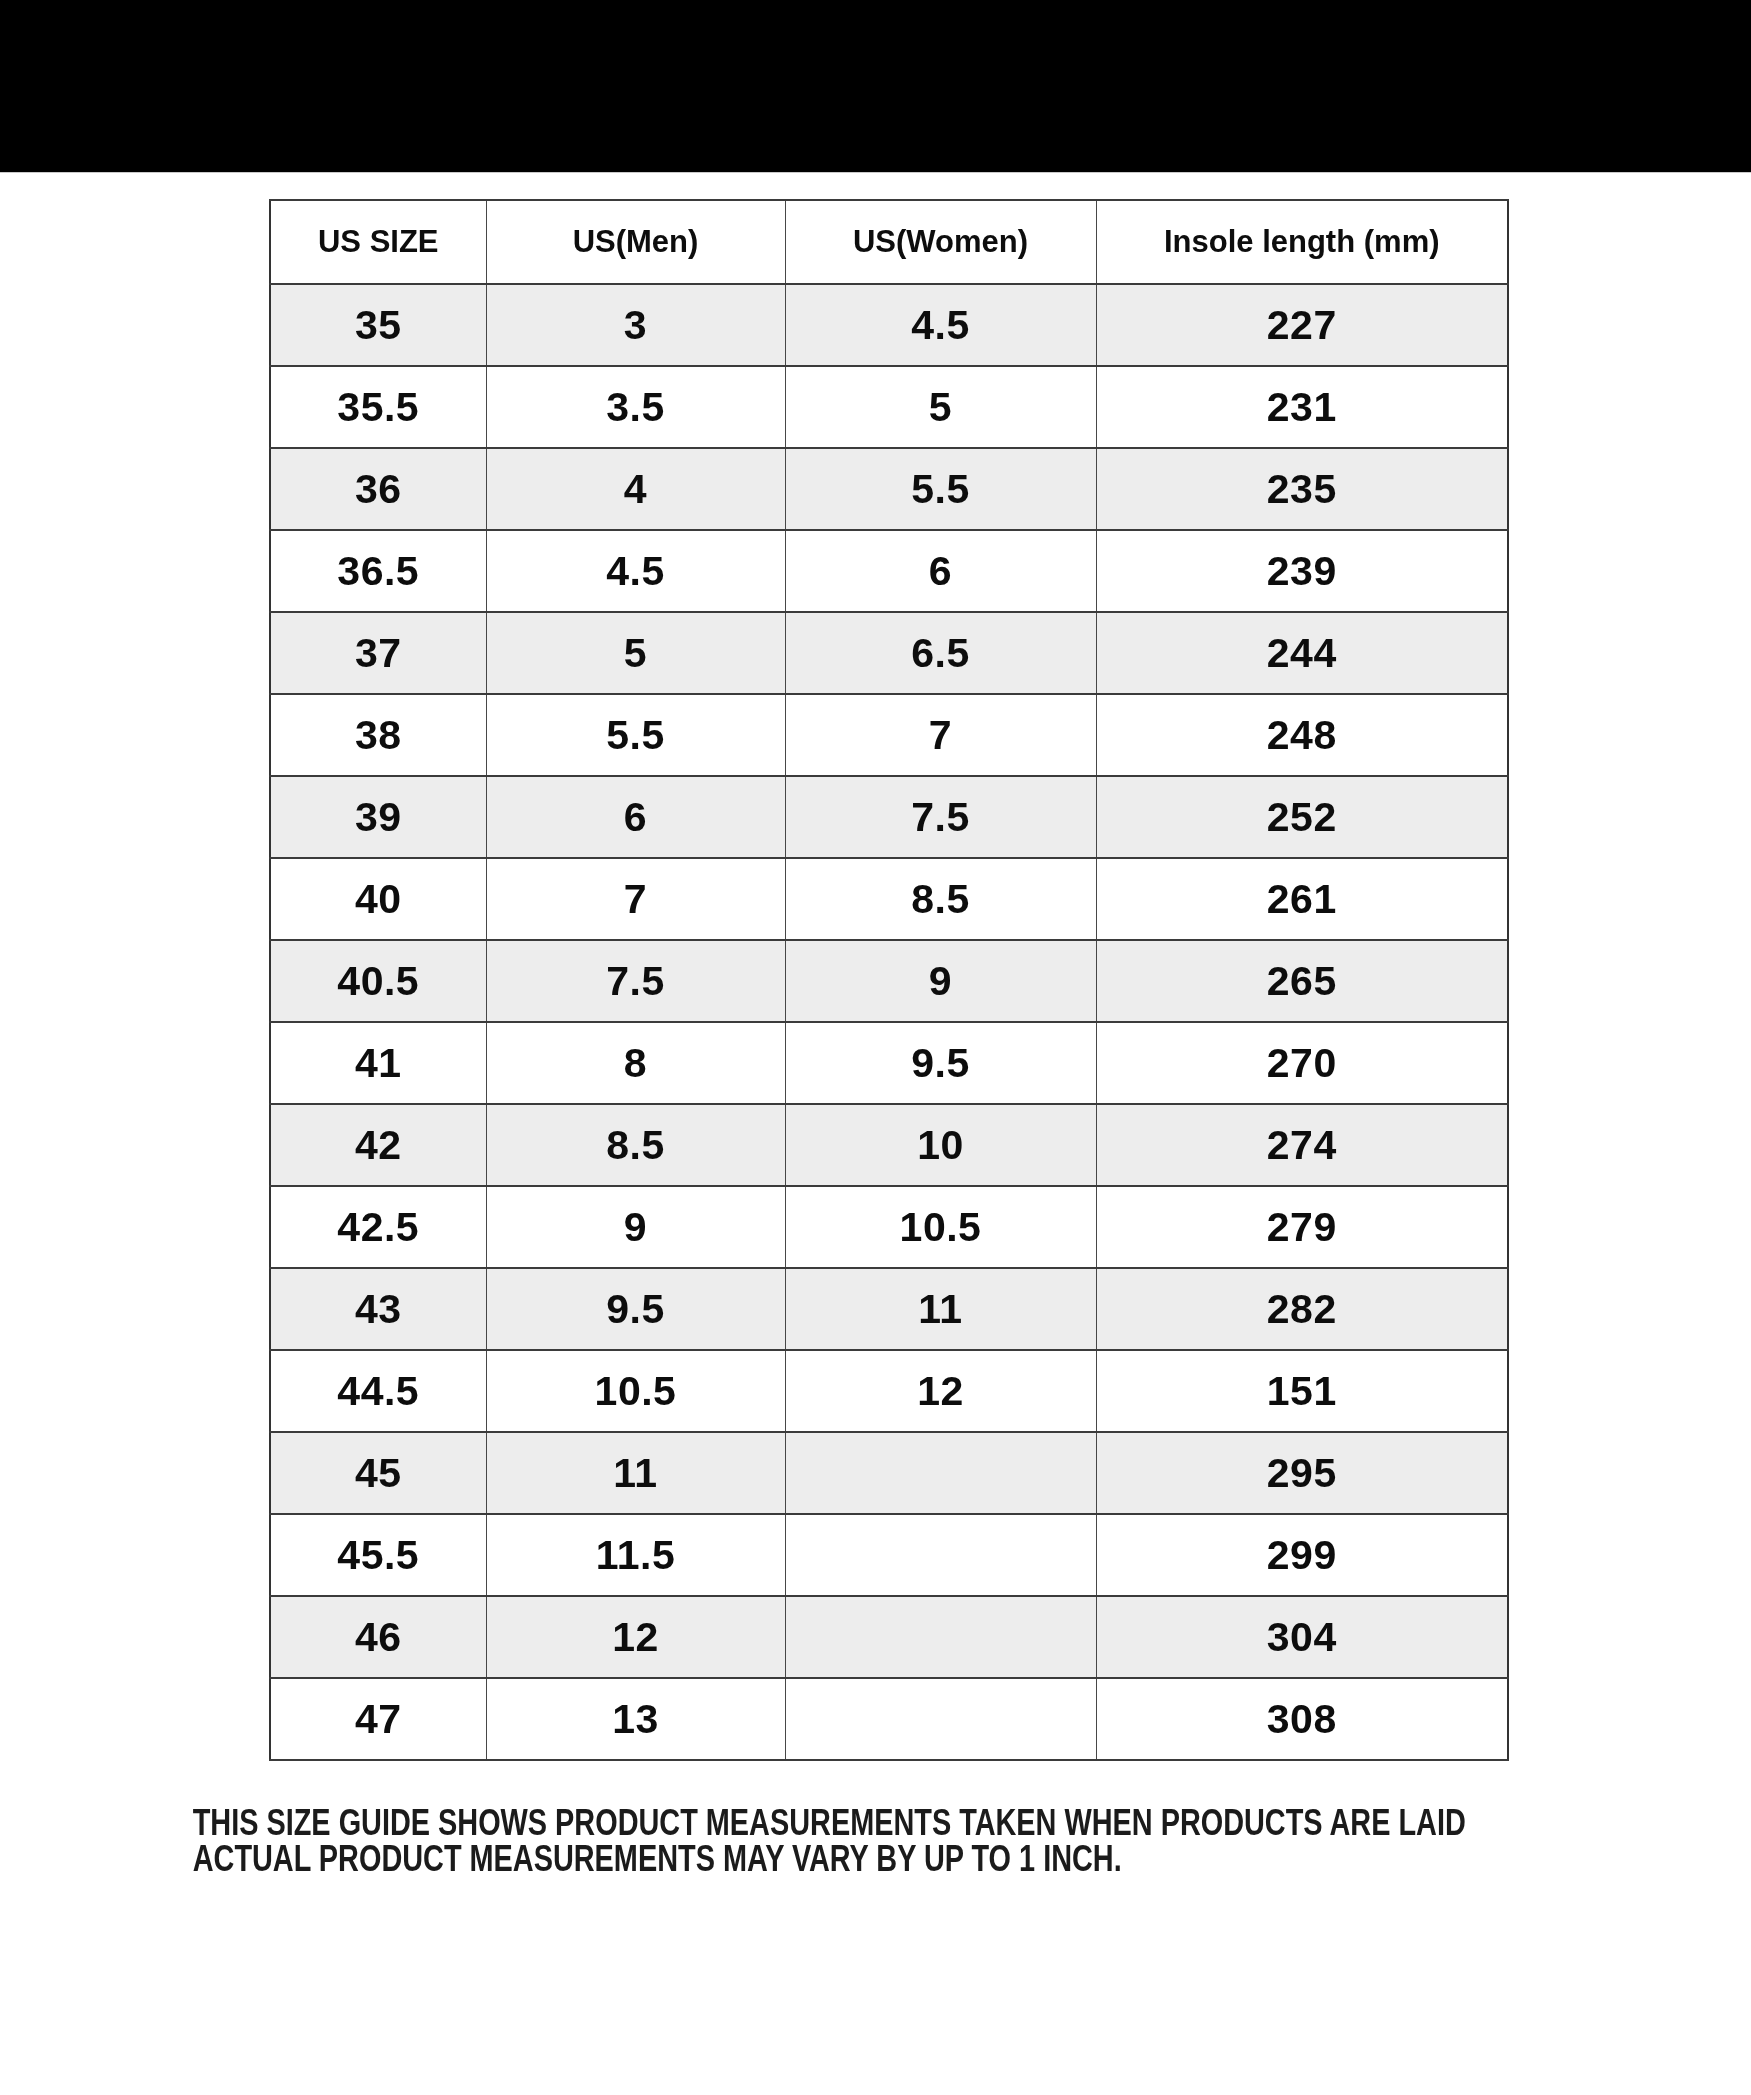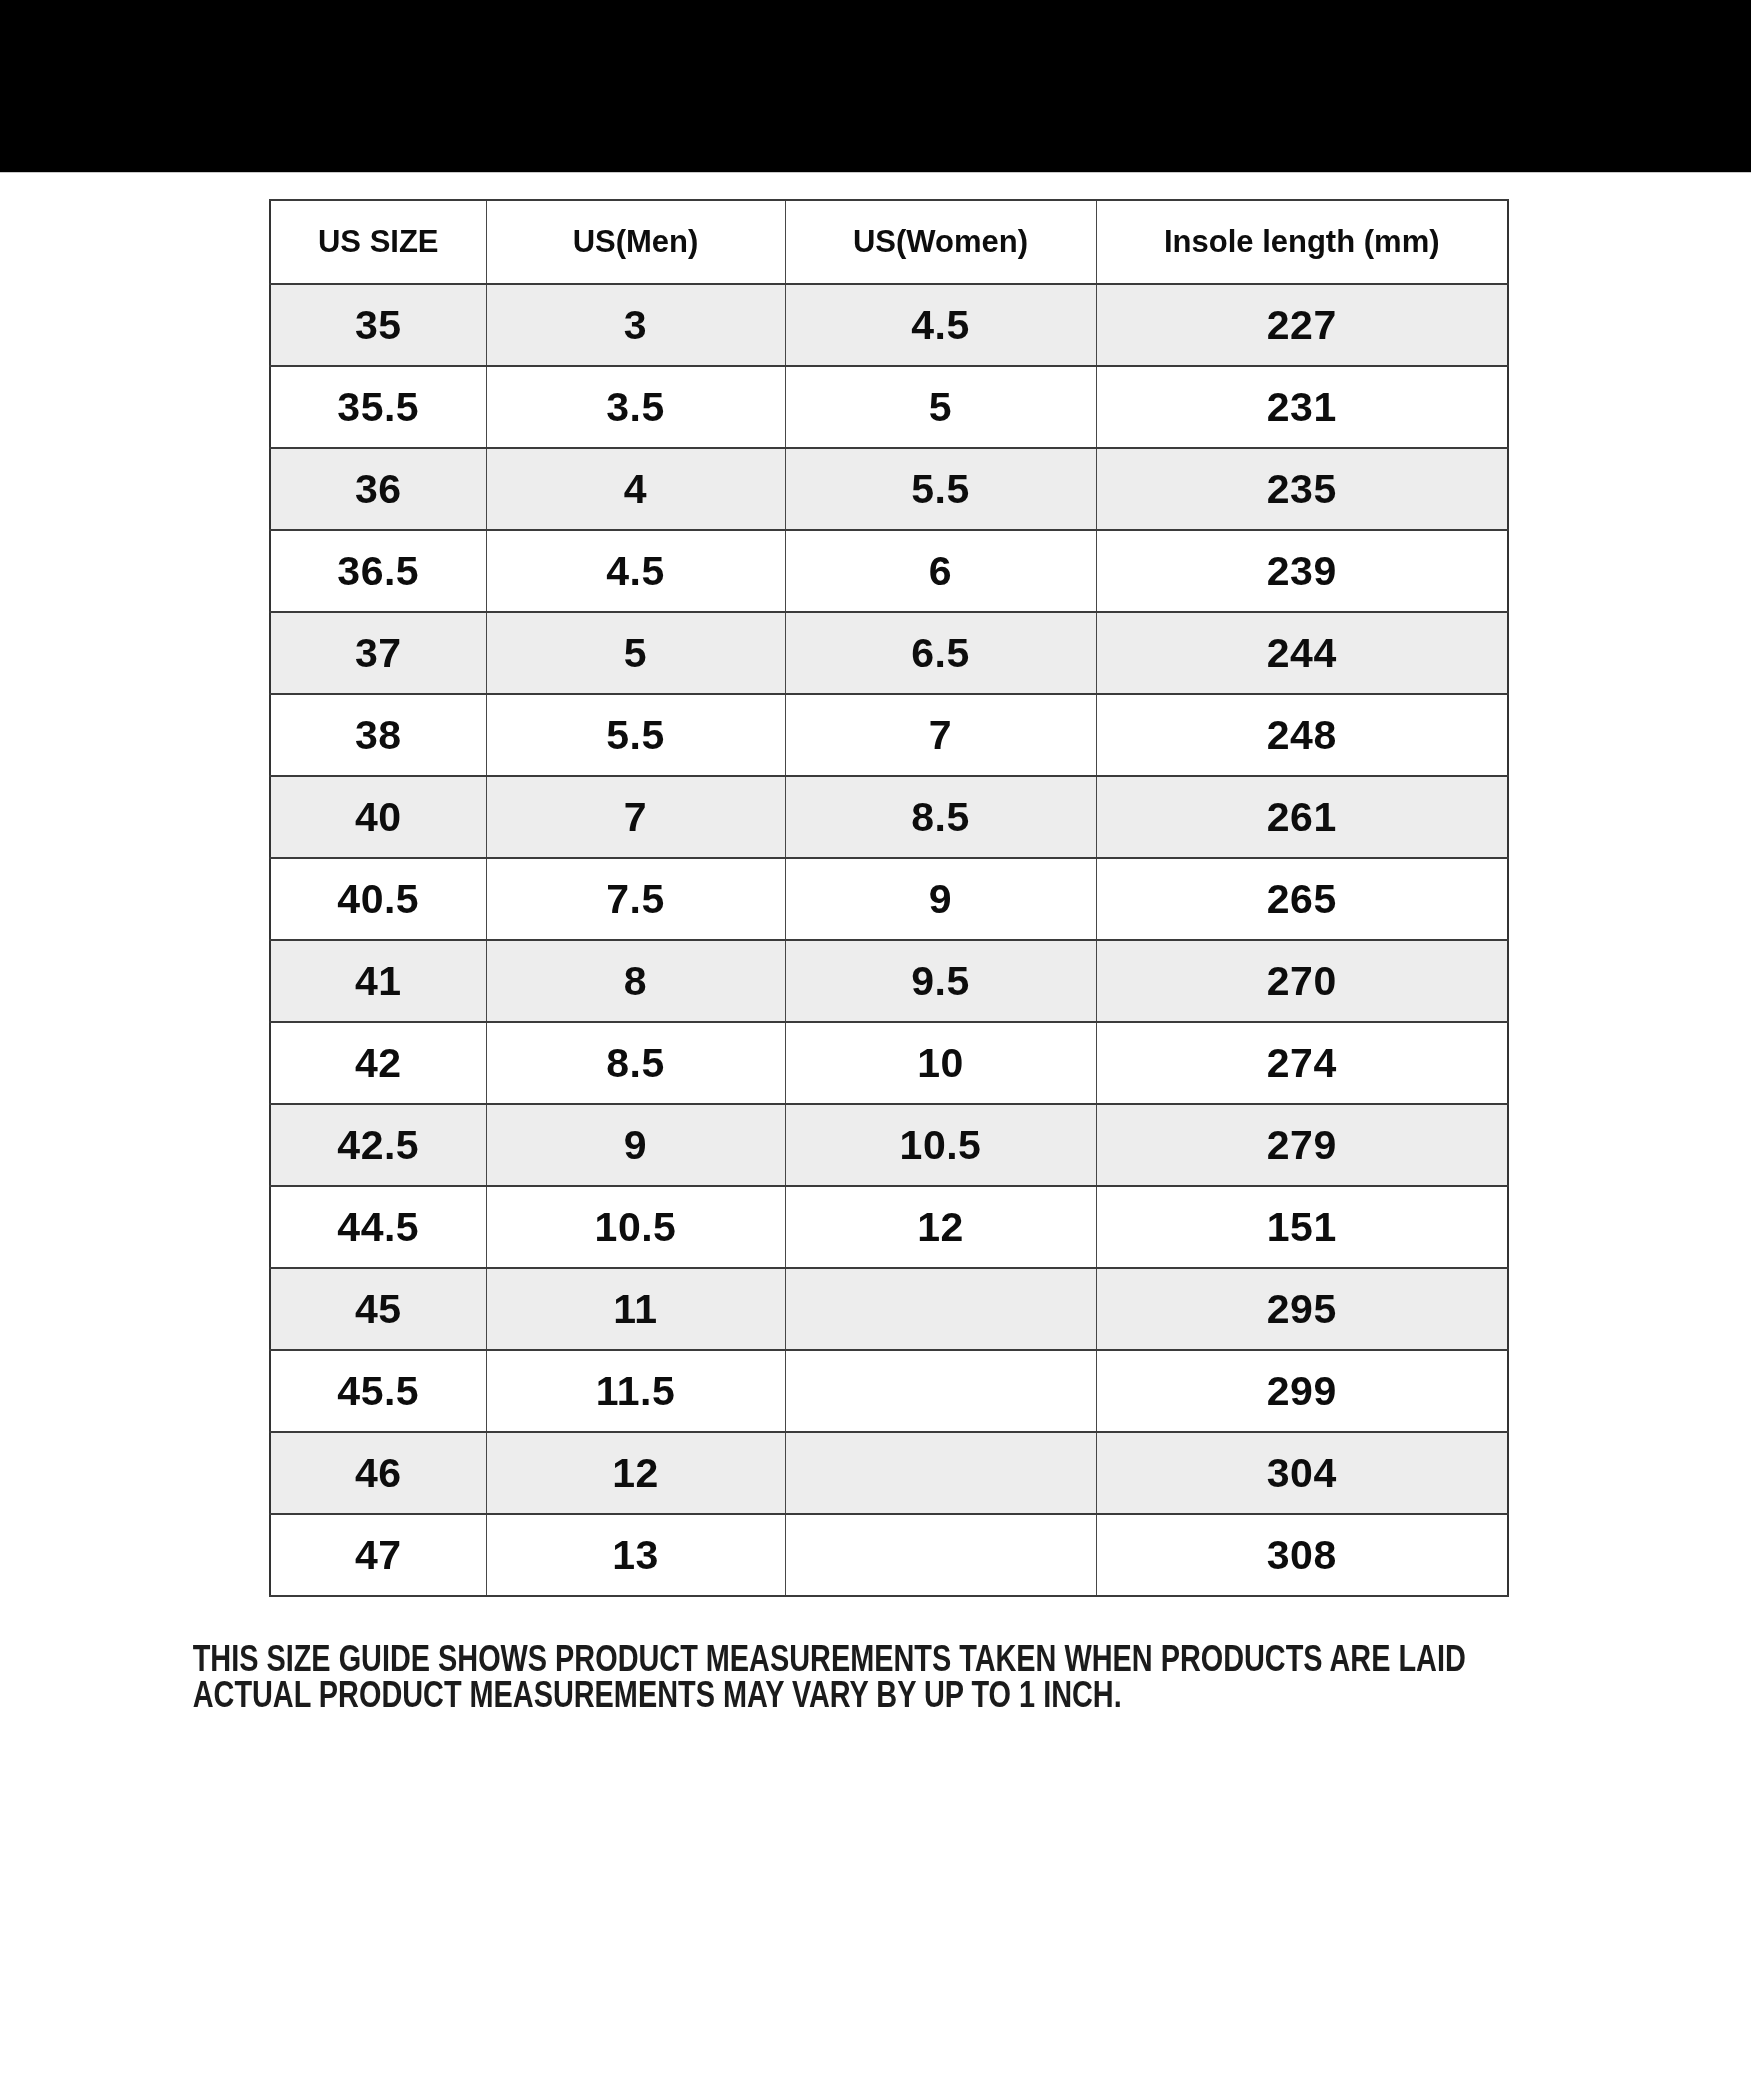--- a/index.html
+++ b/index.html
@@ -124,20 +124,26 @@
     <td>6.5</td>
     <td>244</td>
   </tr>
       <tr>
     <td>38</td>
     <td>5.5</td>
     <td>7</td>
     <td>248</td>
   </tr>
       <tr>
+    <td>39</td>
+    <td>6</td>
+    <td>7.5</td>
+    <td>252</td>
+  </tr>
+      <tr>
     <td>40</td>
     <td>7</td>
     <td>8.5</td>
     <td>261</td>
   </tr>
       <tr>
     <td>40.5</td>
     <td>7.5</td>
     <td>9</td>
     <td>265</td>
@@ -154,20 +160,26 @@
     <td>10</td>
     <td>274</td>
   </tr>
       <tr>
     <td>42.5</td>
     <td>9</td>
     <td>10.5</td>
     <td>279</td>
   </tr>
       <tr>
+    <td>43</td>
+    <td>9.5</td>
+    <td>11</td>
+    <td>282</td>
+  </tr>
+      <tr>
     <td>44.5</td>
     <td>10.5</td>
     <td>12</td>
     <td>151</td>
   </tr>
       <tr>
     <td>45</td>
     <td>11</td>
     <td></td>
     <td>295</td>

